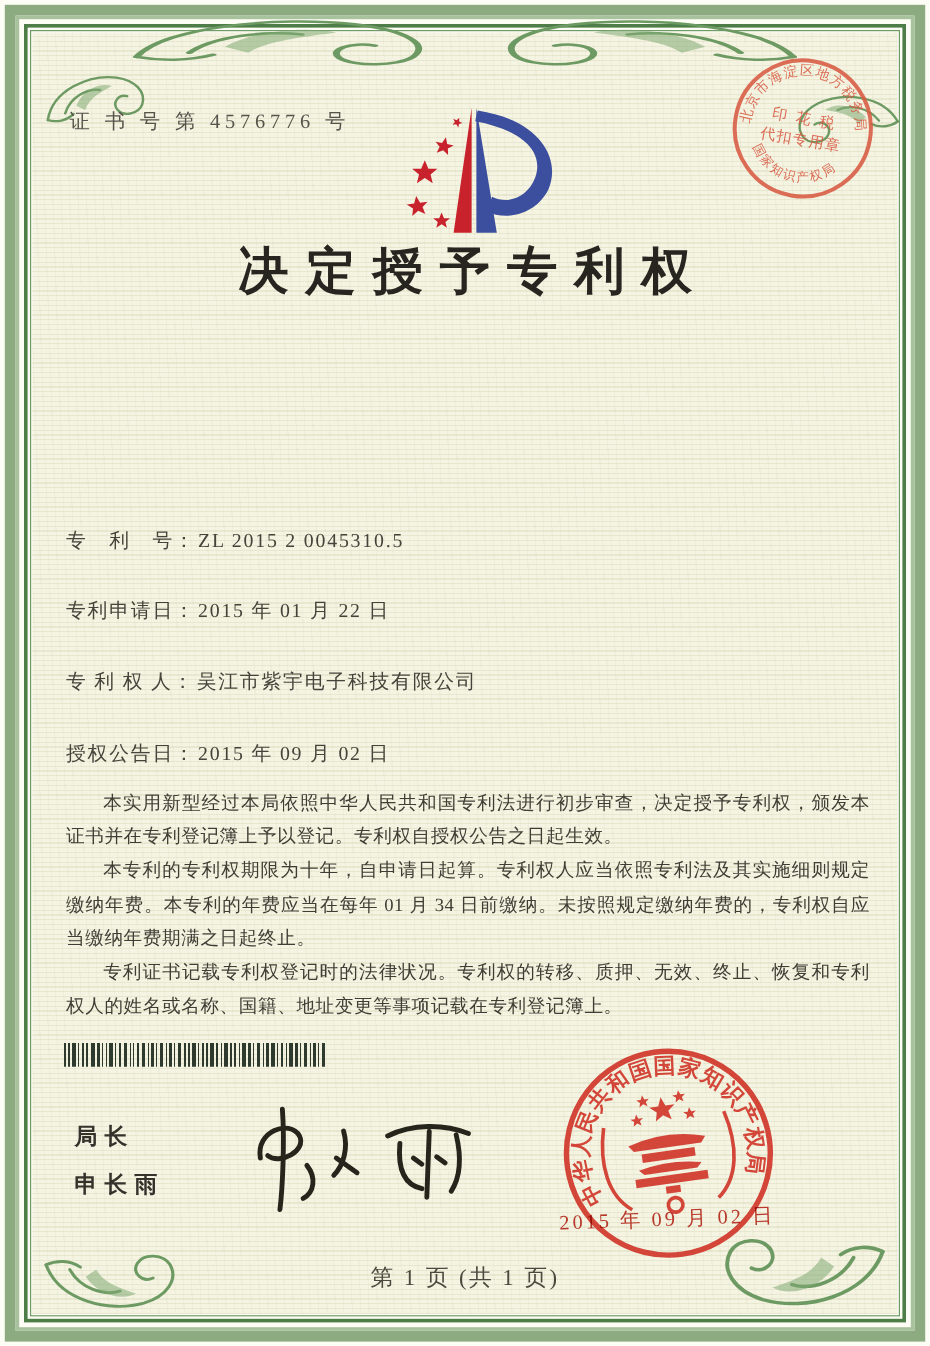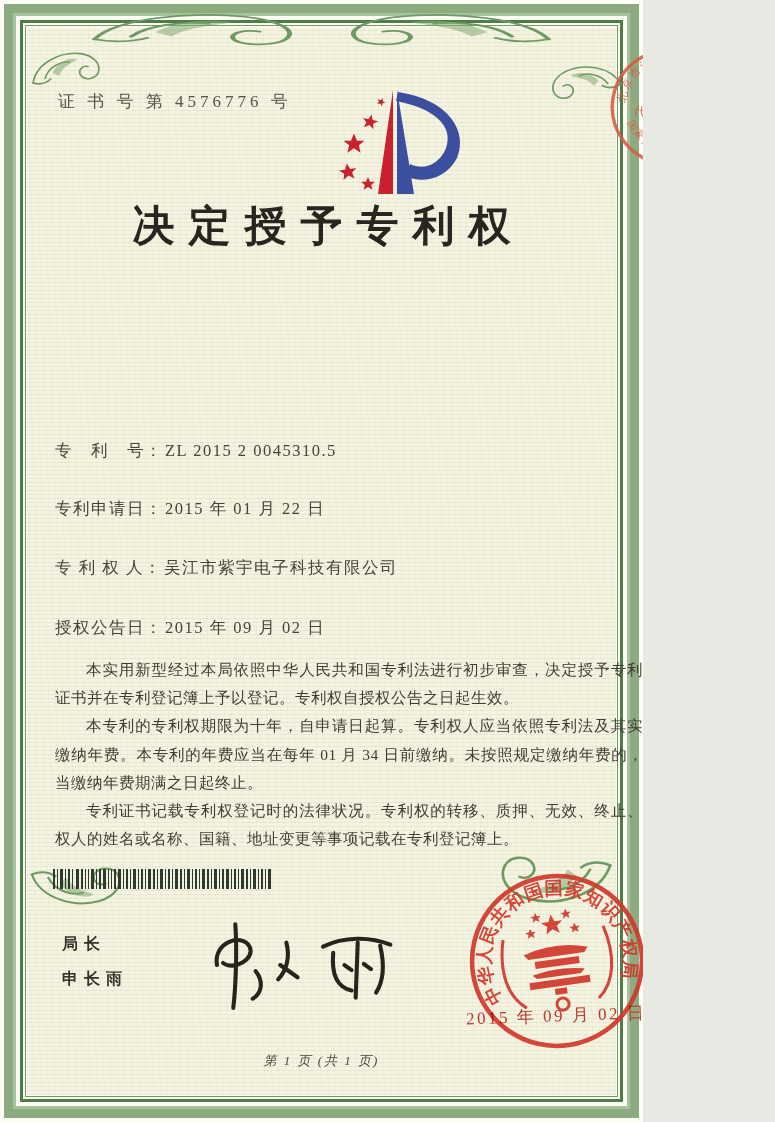--- a/index.html
+++ b/index.html
@@ -1,17 +1,17 @@
 <!DOCTYPE html>
 <html><head>
 <meta charset="utf-8">
 <style>
   * { margin:0; padding:0; box-sizing:border-box; }
   body { width:775px; height:1122px; background:#e9e9e4; font-family:"Liberation Serif","DejaVu Serif",serif; }
-  .page { position:relative; width:643px; height:1122px; background:#fdfdf6; overflow:hidden; }
+  .page { position:relative; width:775px; height:1122px; background:#fdfdf6; overflow:hidden; }
 
   
   .edge-band   { position:absolute; inset:4px;  border:9px solid #8cab81; }
   .edge-band2  { position:absolute; inset:13px; border:3px solid #a9c29e; }
   .frame-a     { position:absolute; inset:20px; border:3px solid #4e7d48; }
   .frame-b     { position:absolute; inset:25px; border:1px solid #6f9b64; }
   .paper { position:absolute; inset:27px; background:#f5f3e2;
            background-image:
              repeating-linear-gradient(0deg, rgba(143,158,94,0.13) 0 1px, transparent 1px 4px),
              repeating-linear-gradient(88deg, rgba(143,158,94,0.05) 0 1px, transparent 1px 7px);
@@ -28,36 +28,36 @@
   .field { position:absolute; left:55px; font-size:16.5px; color:#45443a; letter-spacing:1.5px; white-space:nowrap; }
   .field .fvalue { margin-left:2px; }
 
   .paras { position:absolute; left:55px; top:656px; width:670px; }
   .paras p { font-size:15.5px; line-height:1.82; color:#3f3e34; text-indent:2em;
              text-align:justify; letter-spacing:0.5px; }
 
   .barcode { position:absolute; left:53px; top:869px; width:218px; height:20px; }
 
   .officer { position:absolute; left:62px; top:934px; font-family:Liberation Serif, serif;
-             font-weight:bold; color:#33322b; font-size:16px; letter-spacing:6px; }
+             font-weight:bold; color:#33322b; font-size:19px; letter-spacing:6px; }
   .officer .o-name { display:block; margin-top:14px; }
 
   .signature { position:absolute; left:188px; top:912px; width:215px; height:102px; }
 
   .big-seal { position:absolute; left:466px; top:870px; width:182px; height:182px;
               transform:rotate(-8deg); mix-blend-mode:multiply; opacity:0.92; }
   .seal-date { position:absolute; left:466px; top:1004px; width:200px; font-size:17px;
                color:#b8392b; letter-spacing:2.5px; transform:rotate(-2deg);
                mix-blend-mode:multiply; white-space:nowrap; }
 
   .tax-stamp { position:absolute; left:606px; top:44px; width:126px; height:126px;
                transform:rotate(10deg); mix-blend-mode:multiply; opacity:0.88; }
 
   .footer { position:absolute; left:0; top:1052px; width:100%; text-align:center;
-            font-size:13px; color:#4a4a3e; letter-spacing:2px;font-style:italic; }
+            font-size:19px; color:#4a4a3e; letter-spacing:2px; }
 
   .logo { position:absolute; left:318px; top:84px; width:152px; height:112px; }
 </style>
 </head>
 <body>
 
 <div class="page">
 
   <div class="edge-band"></div>
   <div class="edge-band2"></div>

